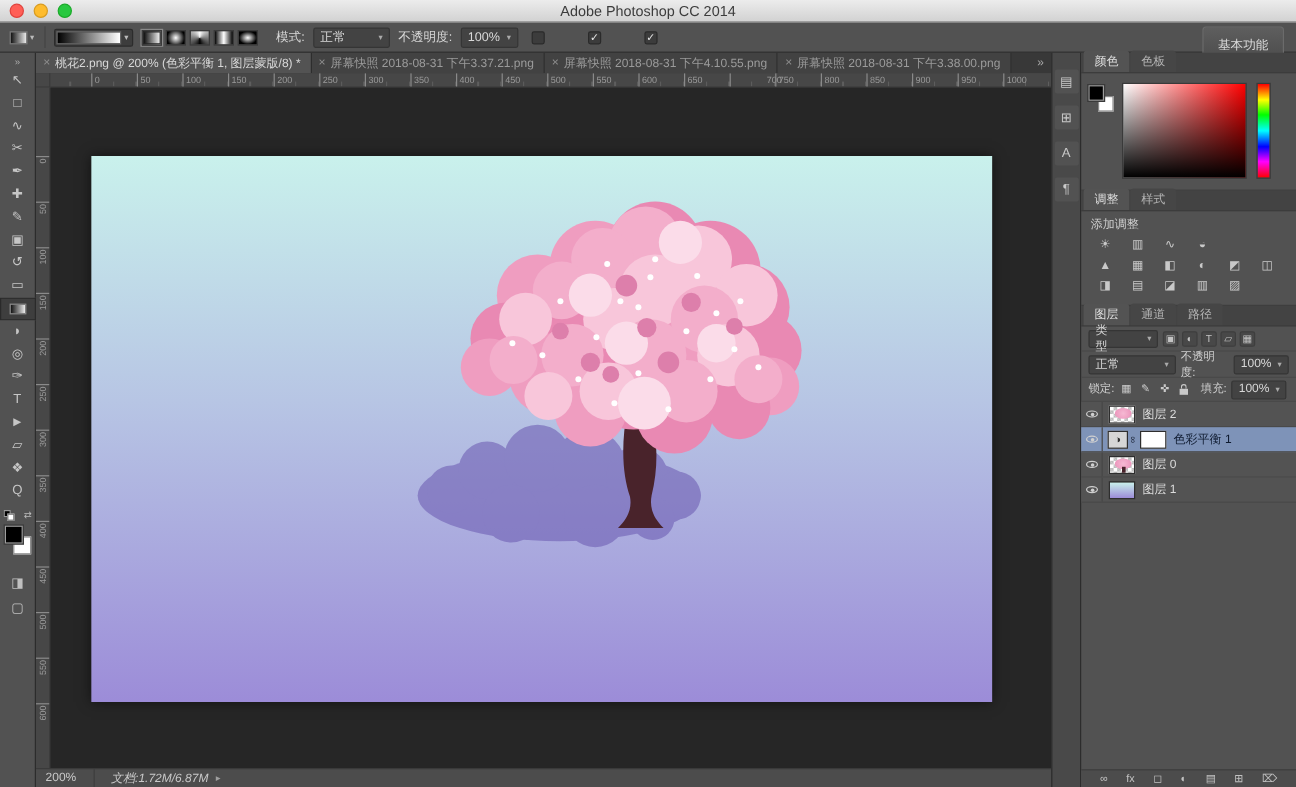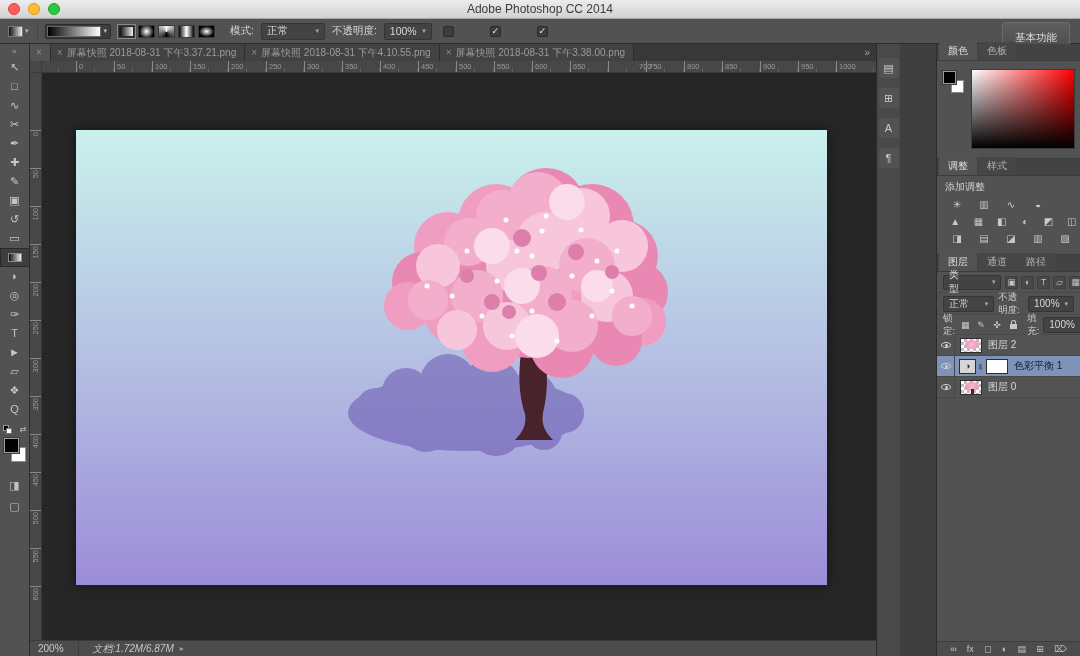--- a/index.html
+++ b/index.html
@@ -78,21 +78,21 @@
   .zoom{padding:0 14px 0 8px;border-right:1px solid #3e3e3e;height:100%;display:flex;align-items:center;}
   .docinfo{padding:0 6px 0 14px;font-style:italic;}
   .flyout{color:#9f9f9f;font-size:8px;}
 
   
   .sidestrip{position:absolute;top:44px;right:180px;width:24px;bottom:0;background:#494949;border-left:1px solid #2c2c2c;display:flex;flex-direction:column;align-items:center;padding-top:14px;gap:10px;}
   .strip-btn{width:20px;height:20px;display:flex;align-items:center;justify-content:center;background:#525252;border-radius:2px;}
   .strip-glyph{color:#c9c9c9;font-size:11px;}
 
   
-  .panels{position:absolute;top:44px;right:0;width:144px;bottom:0;background:#525252;border-left:1px solid #2c2c2c;display:flex;flex-direction:column;justify-content:flex-end;}
+  .panels{position:absolute;top:44px;right:0;width:180px;bottom:0;background:#525252;border-left:1px solid #2c2c2c;display:flex;flex-direction:column;justify-content:flex-end;}
   .phead{height:17px;background:#434343;display:flex;align-items:flex-end;padding-left:2px;gap:1px;border-bottom:1px solid #3c3c3c;}
   .ptab{font-size:10px;color:#b4b4b4;padding:2px 9px;background:#464646;border-radius:3px 3px 0 0;}
   .ptab.active{background:#535353;color:#dedede;}
   .panel-color{height:114px;position:relative;}
   .cp-body{position:absolute;top:17px;left:0;right:0;bottom:0;}
   .cp-fg{position:absolute;left:6px;top:10px;width:13px;height:13px;background:#000;border:1px solid #9c9c9c;box-shadow:0 0 0 1px #3a3a3a;z-index:2;}
   .cp-bg{position:absolute;left:14px;top:19px;width:13px;height:13px;background:#fff;border:1px solid #8a8a8a;}
   .satsq{position:absolute;left:34px;top:8px;width:104px;height:80px;border:1px solid #3a3a3a;background:linear-gradient(to bottom,rgba(0,0,0,0),#000),linear-gradient(to right,#fff,#f00);}
   .huebar{position:absolute;left:146px;top:8px;width:12px;height:80px;border:1px solid #3a3a3a;background:linear-gradient(to bottom,#f00,#ff0 17%,#0f0 33%,#0ff 50%,#00f 67%,#f0f 83%,#f00);}
   .panel-adjust{height:96px;position:relative;border-top:1px solid #3e3e3e;}
@@ -267,20 +267,21 @@
       <span>◨</span>
       <span>▢</span>
     </div>
   </div>
 
   <div class="center">
     <div class="tabbar">
       <div style="display:flex">
           <div class="doc-tab active">
             <span class="tab-close">×</span>
+            <span class="tab-label">桃花2.png @ 200% (色彩平衡 1, 图层蒙版/8) *</span>
           </div>
           <div class="doc-tab">
             <span class="tab-close">×</span>
             <span class="tab-label">屏幕快照 2018-08-31 下午3.37.21.png</span>
           </div>
           <div class="doc-tab">
             <span class="tab-close">×</span>
             <span class="tab-label">屏幕快照 2018-08-31 下午4.10.55.png</span>
           </div>
           <div class="doc-tab">
@@ -598,20 +599,27 @@
           <div class="layer-row">
             <span class="eye-cell">
               <span class="eye"></span>
             </span>
             <span class="thumb checker">
               <span class="blob"></span>
               <span class="stem"></span>
             </span>
             <span class="layer-name">图层 0</span>
           </div>
+          <div class="layer-row">
+            <span class="eye-cell">
+              <span class="eye"></span>
+            </span>
+            <span class="thumb grad"></span>
+            <span class="layer-name">图层 1</span>
+          </div>
         </div>
       <div class="layers-fill"></div>
       <div class="layers-bottom">
           <span class="lb">∞</span>
           <span class="lb">fx</span>
           <span class="lb">◻</span>
           <span class="lb">◐</span>
           <span class="lb">▤</span>
           <span class="lb">⊞</span>
           <span class="lb">⌦</span>

